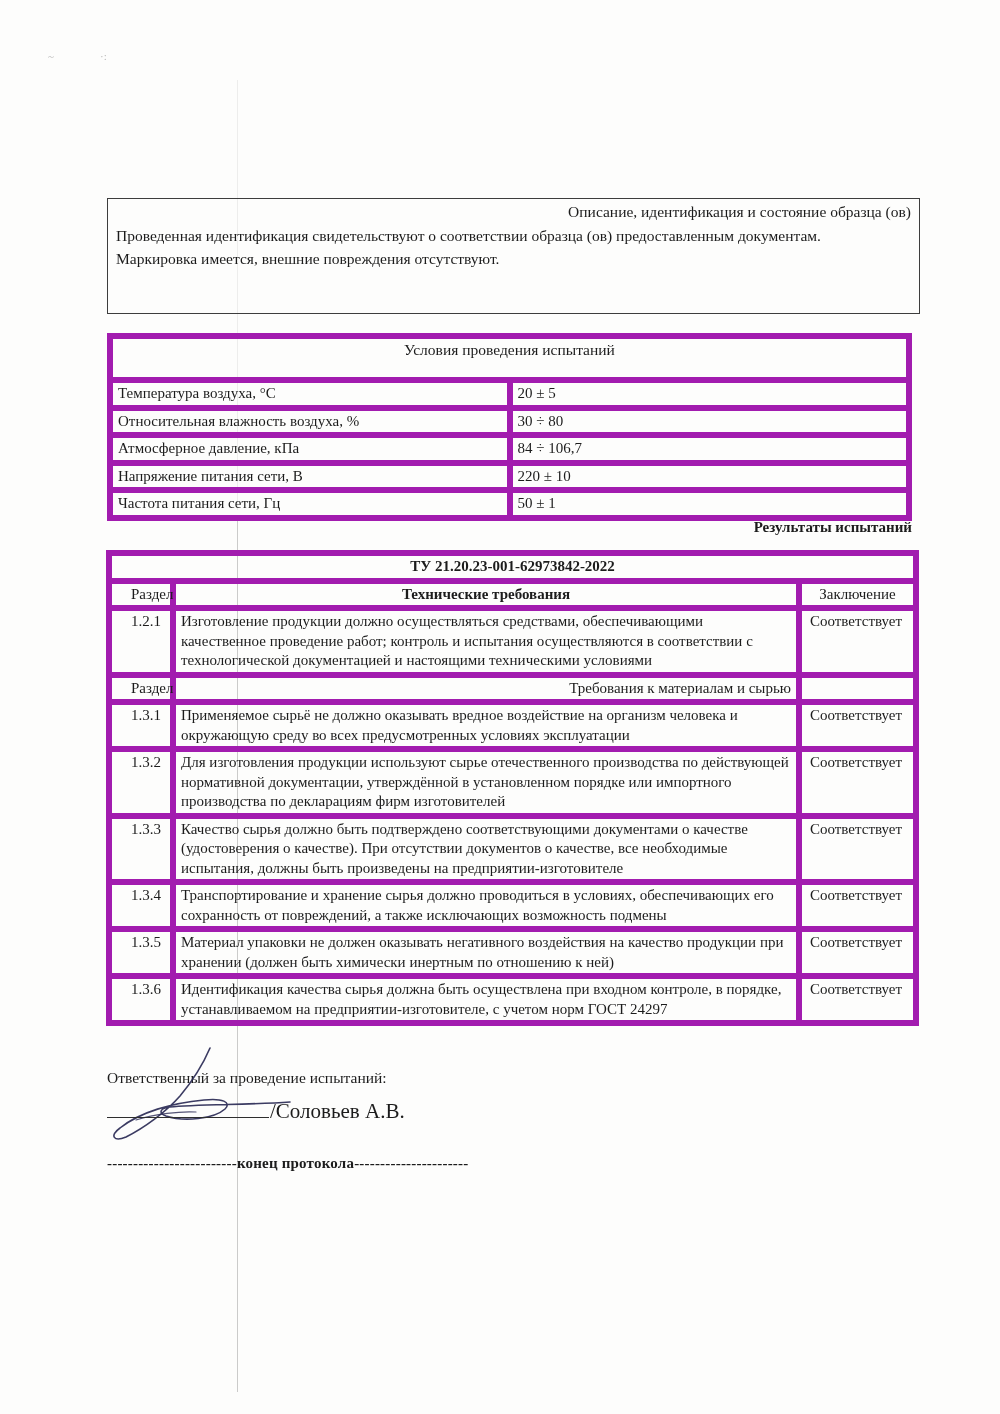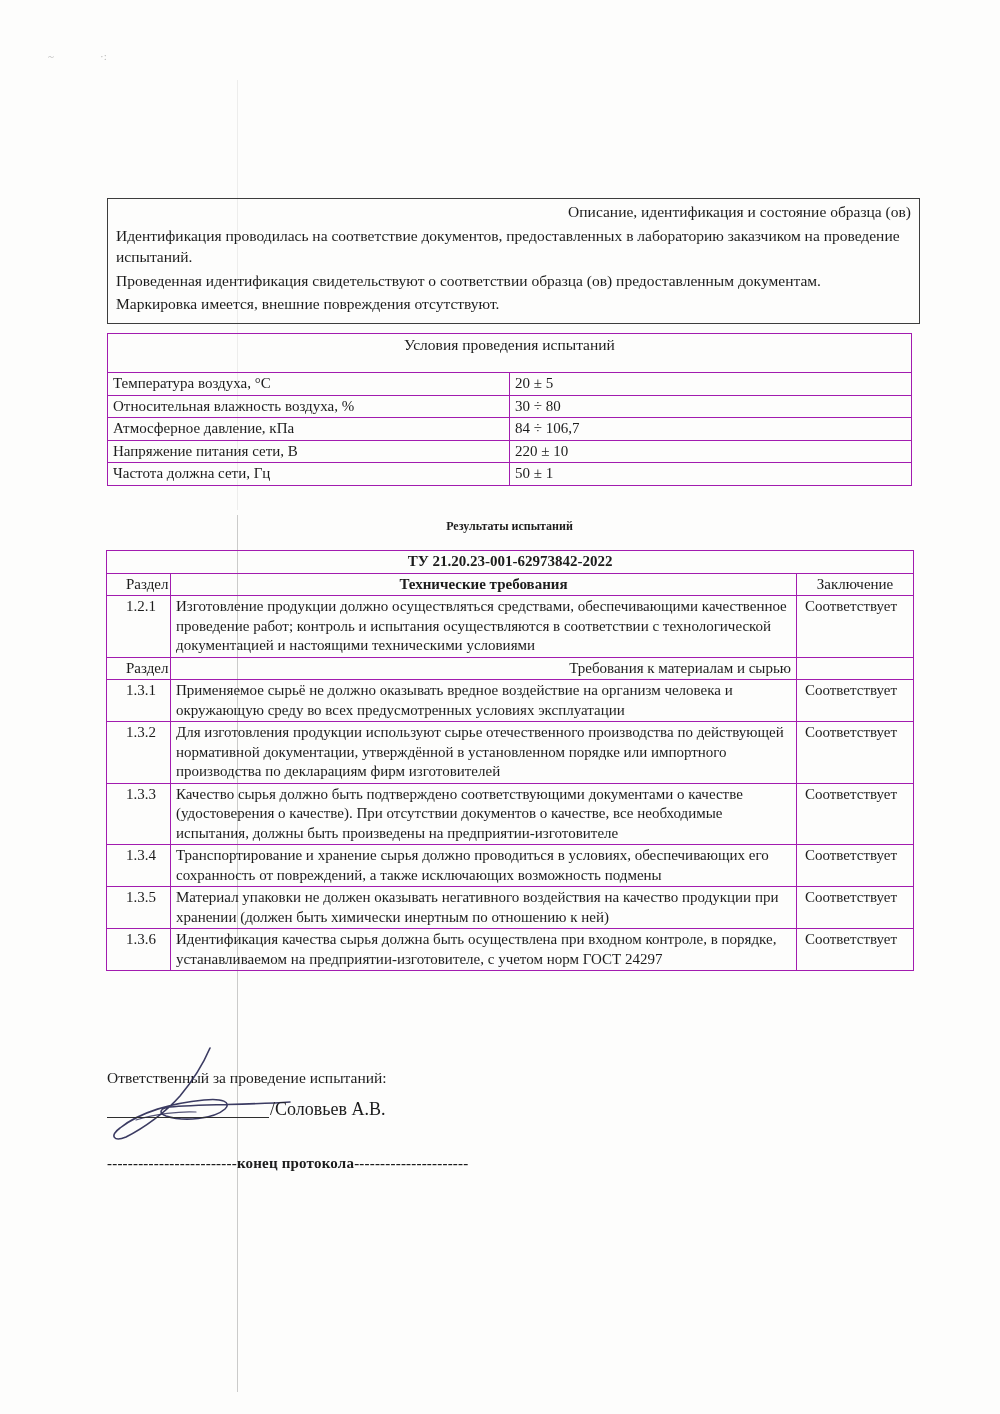--- a/index.html
+++ b/index.html
@@ -19,65 +19,64 @@
   
   .desc-box {
     position:absolute; left:107px; top:198px; width:795px; min-height:104px;
     border:1px solid #3d3d3d; padding:4px 8px 6px 8px;
   }
   .desc-title { text-align:right; font-size:15.5px; margin:0 0 4px 0; }
   .desc-box p { margin:0 0 2px 0; font-size:15.5px; line-height:1.38; }
 
   
   table { border-collapse:collapse; table-layout:fixed; }
-  td { border:1px solid #a21caf; font-size:15px; padding:1px 5px; vertical-align:top; line-height:1.3;margin-top:39px; }
+  td { border:6px solid #a21caf; font-size:15px; padding:1px 5px; vertical-align:top; line-height:1.3;margin-top:39px; }
 
   .cond-table { position:absolute; left:107px; top:333px; width:805px; }
   .cond-title-cell { height:36px; text-align:center; font-size:15.5px; }
   .cond-label { width:536px; }
   .cond-value { width:265px; }
 
   .results-heading {
     position:absolute; left:107px; top:519px; width:805px;
-    text-align:center; font-weight:bold; font-size:12px;
+    text-align:right; font-weight:bold; font-size:15px;
   }
 
   .res-table { position:absolute; left:106px; top:550px; width:807px; }
   .res-tu { text-align:center; font-weight:bold; font-size:15px; }
   .res-colhead-mid { text-align:center; font-weight:bold; }
   .res-colhead-right { text-align:center; }
   .res-subhead { text-align:right; font-weight:normal; }
   .res-section { padding-left:19px; }
   .res-concl { padding-left:8px; }
 
   
   .sig-label { position:absolute; left:107px; top:1033px; font-size:15.5px;margin-top:36px; }
   .sig-line { position:absolute; left:107px; top:1117px; width:162px; border-bottom:1px solid #2e2e2e; }
-  .sig-name { position:absolute; left:270px; top:1099px; font-size:18px; }
+  .sig-name { position:absolute; left:270px; top:1099px; font-size:21px; }
   .sig-svg { position:absolute; left:100px; top:1042px; pointer-events:none; }
 
   
   .footer-end {
     position:absolute; left:107px; top:1155px; width:805px;
     text-align:left; font-size:15px; font-weight:600; letter-spacing:.2px;
   }
 </style>
 </head>
 <body>
 
 <div class="page">
 
   <div class="speck" style="left:48px; top:50px;">~</div>
   <div class="speck" style="left:100px; top:50px;">·:</div>
   <div class="fold-line fold-upper"></div>
   <div class="fold-line fold-lower"></div>
 
   <div class="desc-box">
     <div class="desc-title">Описание, идентификация и состояние образца (ов)</div>
-    <p>Идентификация проводилась на соответствие документов, предоставленных в лабораторию заказчиком на проведение испытаний.</p>
     <p>Проведенная идентификация свидетельствуют о соответствии образца (ов) предоставленным документам.</p>
     <p>Маркировка имеется, внешние повреждения отсутствуют.</p>
   </div>
 
   <table class="cond-table">
     <tbody>
       <tr>
         <td class="cond-title-cell" colspan="2">Условия проведения испытаний</td>
       </tr>
       <tr>
@@ -90,21 +89,21 @@
       </tr>
       <tr>
         <td class="cond-label">Атмосферное давление, кПа</td>
         <td class="cond-value">84 ÷ 106,7</td>
       </tr>
       <tr>
         <td class="cond-label">Напряжение питания сети, В</td>
         <td class="cond-value">220 ± 10</td>
       </tr>
       <tr>
-        <td class="cond-label">Частота должна сети, Гц</td>
+        <td class="cond-label">Частота питания сети, Гц</td>
         <td class="cond-value">50 ± 1</td>
       </tr>
     </tbody>
   </table>
 
   <div class="results-heading">Результаты испытаний</div>
 
   <table class="res-table">
     <colgroup>
       <col style="width:64px">

